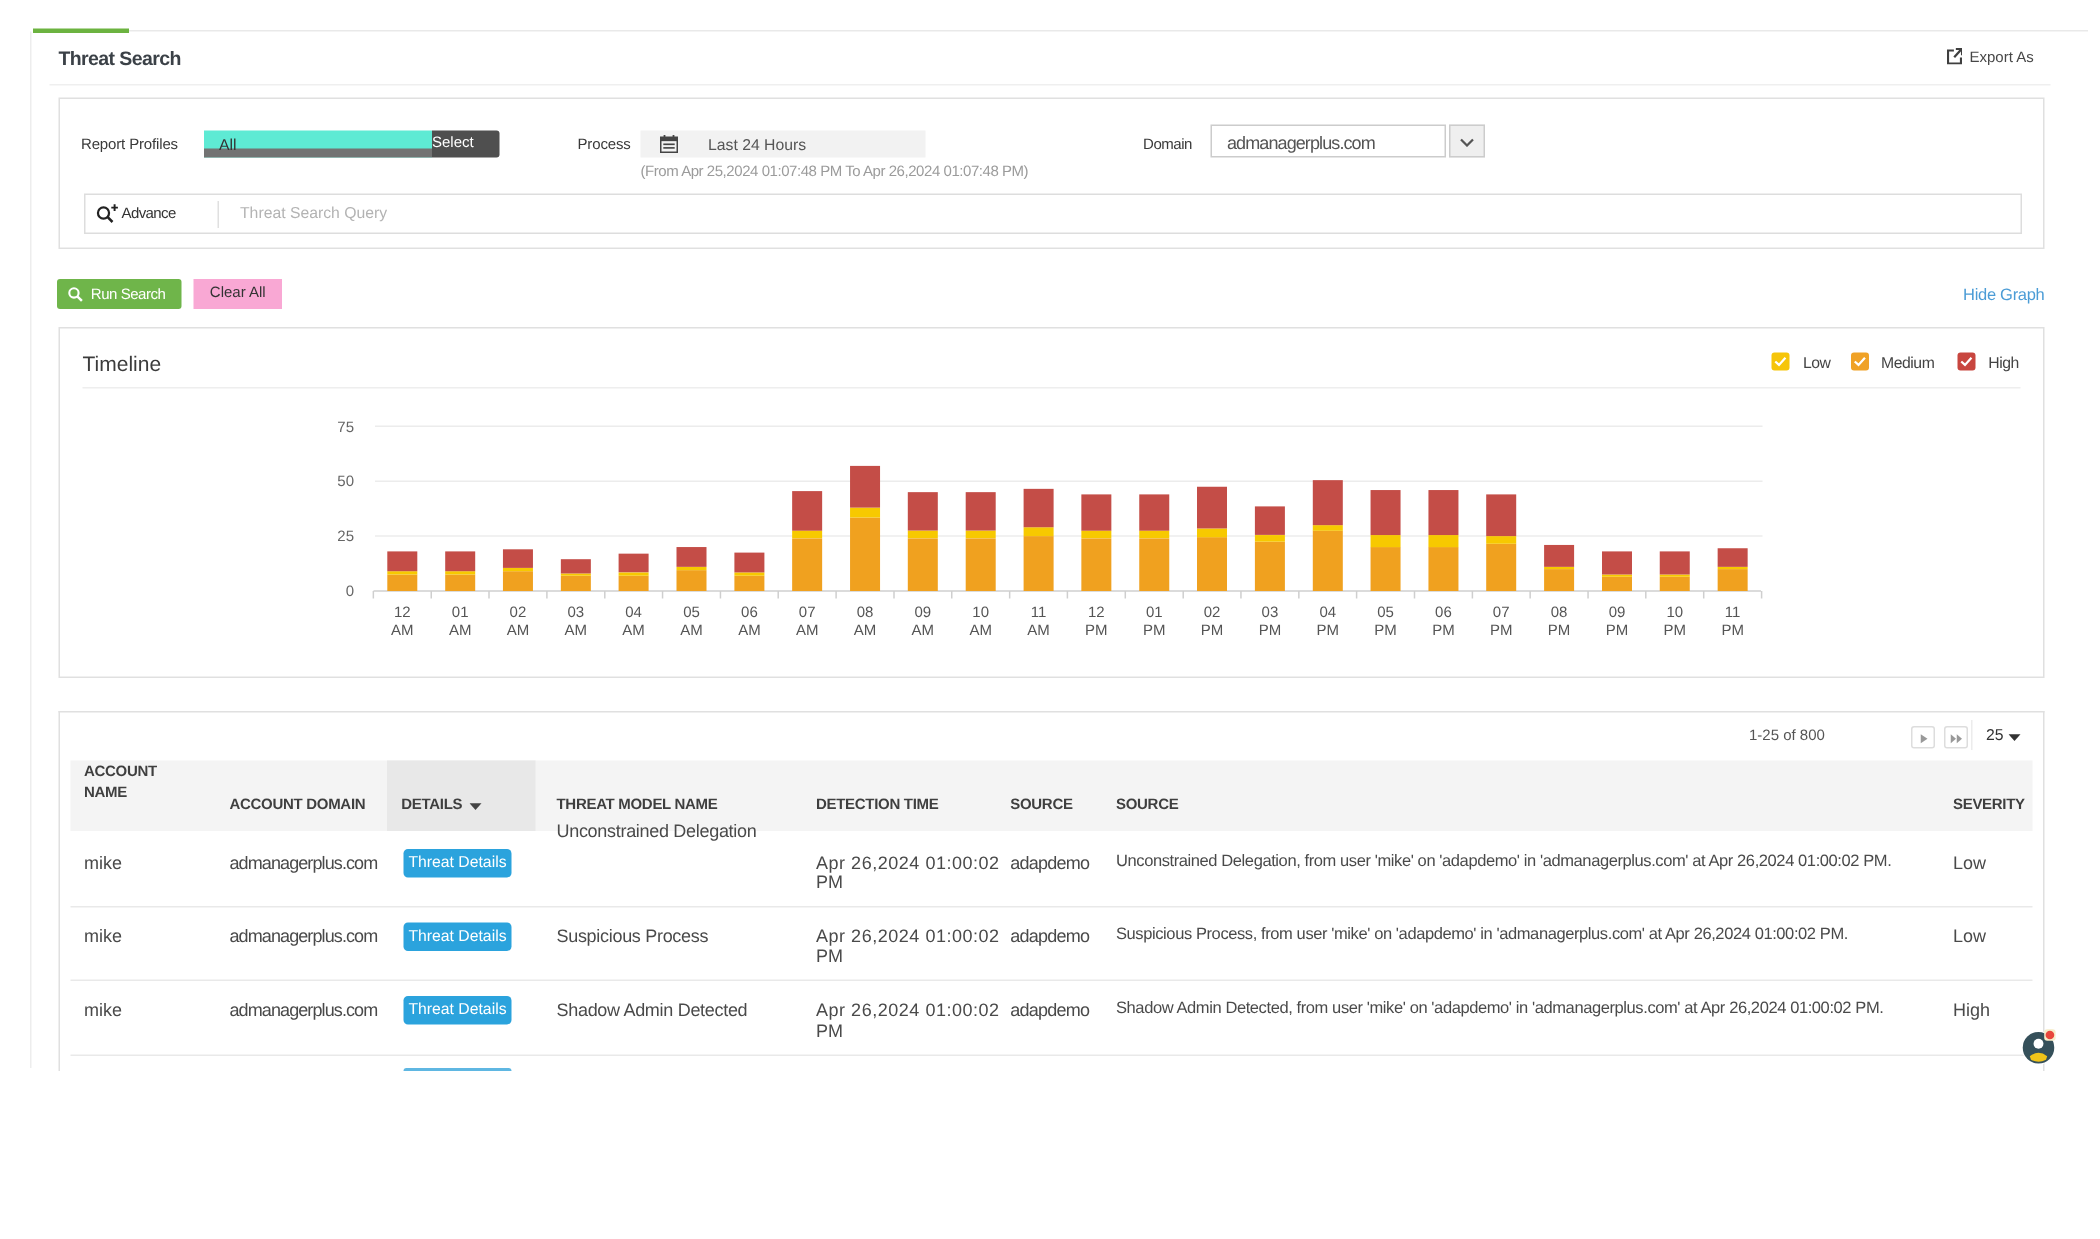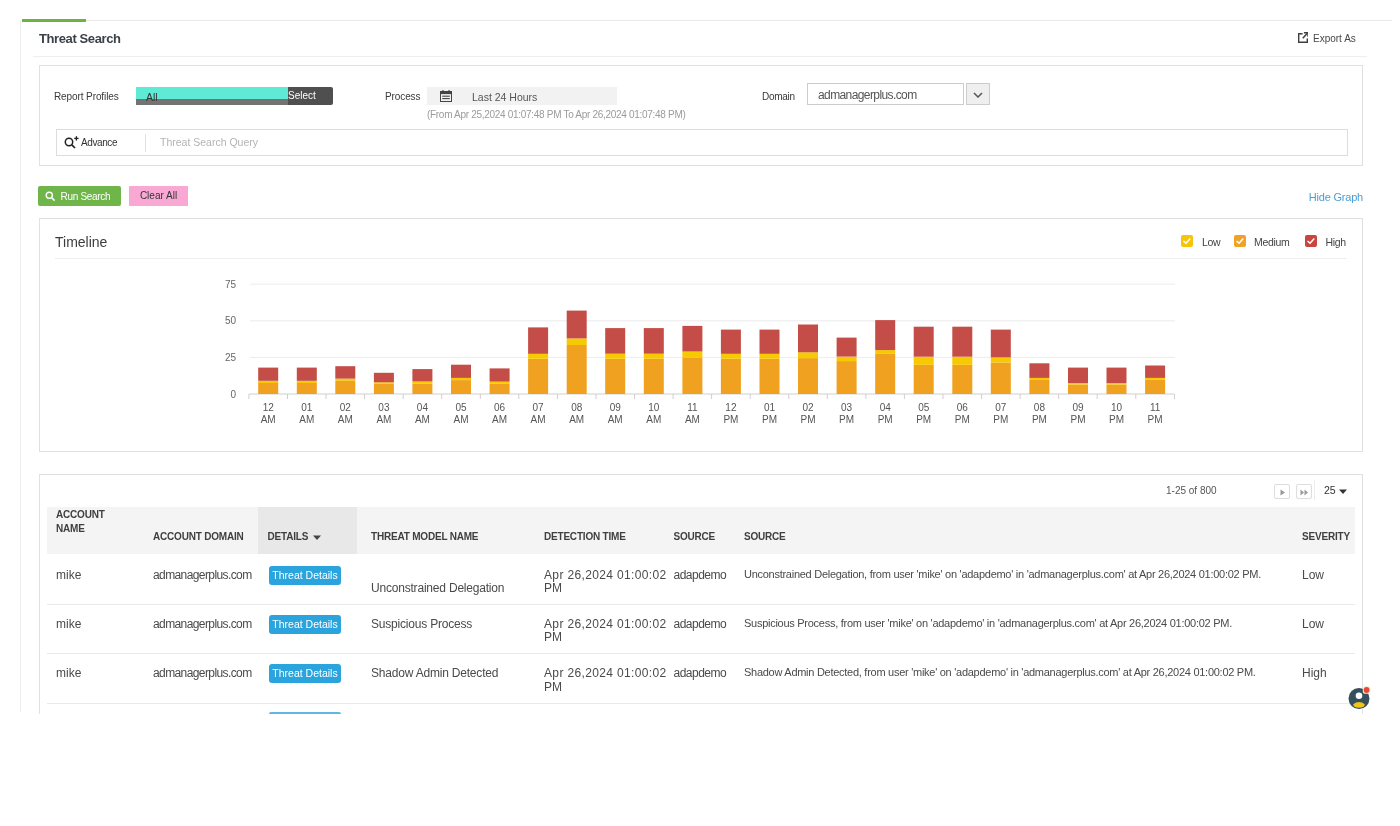--- a/index.html
+++ b/index.html
@@ -291,21 +291,21 @@
     </svg>
   <div class="abs hdr" style="left:371px;top:531px">THREAT MODEL NAME</div>
   <div class="abs hdr" style="left:544px;top:531px">DETECTION TIME</div>
   <div class="abs hdr" style="left:673.5px;top:531px">SOURCE</div>
   <div class="abs hdr" style="left:744px;top:531px">SOURCE</div>
   <div class="abs hdr" style="left:1302px;top:531px">SEVERITY</div>
 
   <div class="abs cell" style="left:56px;top:567.5px">mike</div>
   <div class="abs cell" style="left:153px;top:567.5px;letter-spacing:-0.6px">admanagerplus.com</div>
   <div class="abs" style="left:269px;top:565.5px;width:72px;height:19px;background:#2ba3dd;border-radius:3px;color:#fff;font-size:10.5px;text-align:center;line-height:19px">Threat Details</div>
-  <div class="abs cell" style="left:371px;top:581px;letter-spacing:-0.2px">Unconstrained Delegation</div>
+  <div class="abs cell" style="left:371px;top:547px;letter-spacing:-0.2px">Unconstrained Delegation</div>
   <div class="abs cell" style="left:544px;top:567.5px;letter-spacing:0.35px">Apr 26,2024 01:00:02</div>
   <div class="abs cell" style="left:544px;top:581.0px">PM</div>
   <div class="abs cell" style="left:673.5px;top:567.5px;letter-spacing:-0.5px">adapdemo</div>
   <div class="abs cell" style="left:744px;top:567.5px;font-size:11px;letter-spacing:-0.27px">Unconstrained Delegation, from user 'mike' on 'adapdemo' in 'admanagerplus.com' at Apr 26,2024 01:00:02 PM.</div>
   <div class="abs cell" style="left:1302px;top:567.5px">Low</div>
   <div class="abs" style="left:47px;top:604.0px;width:1308px;height:1px;background:#e9e9e9"></div>
   <div class="abs cell" style="left:56px;top:616.9px">mike</div>
   <div class="abs cell" style="left:153px;top:616.9px;letter-spacing:-0.6px">admanagerplus.com</div>
   <div class="abs" style="left:269px;top:614.9px;width:72px;height:19px;background:#2ba3dd;border-radius:3px;color:#fff;font-size:10.5px;text-align:center;line-height:19px">Threat Details</div>
   <div class="abs cell" style="left:371px;top:616.9px;letter-spacing:-0.2px">Suspicious Process</div>

